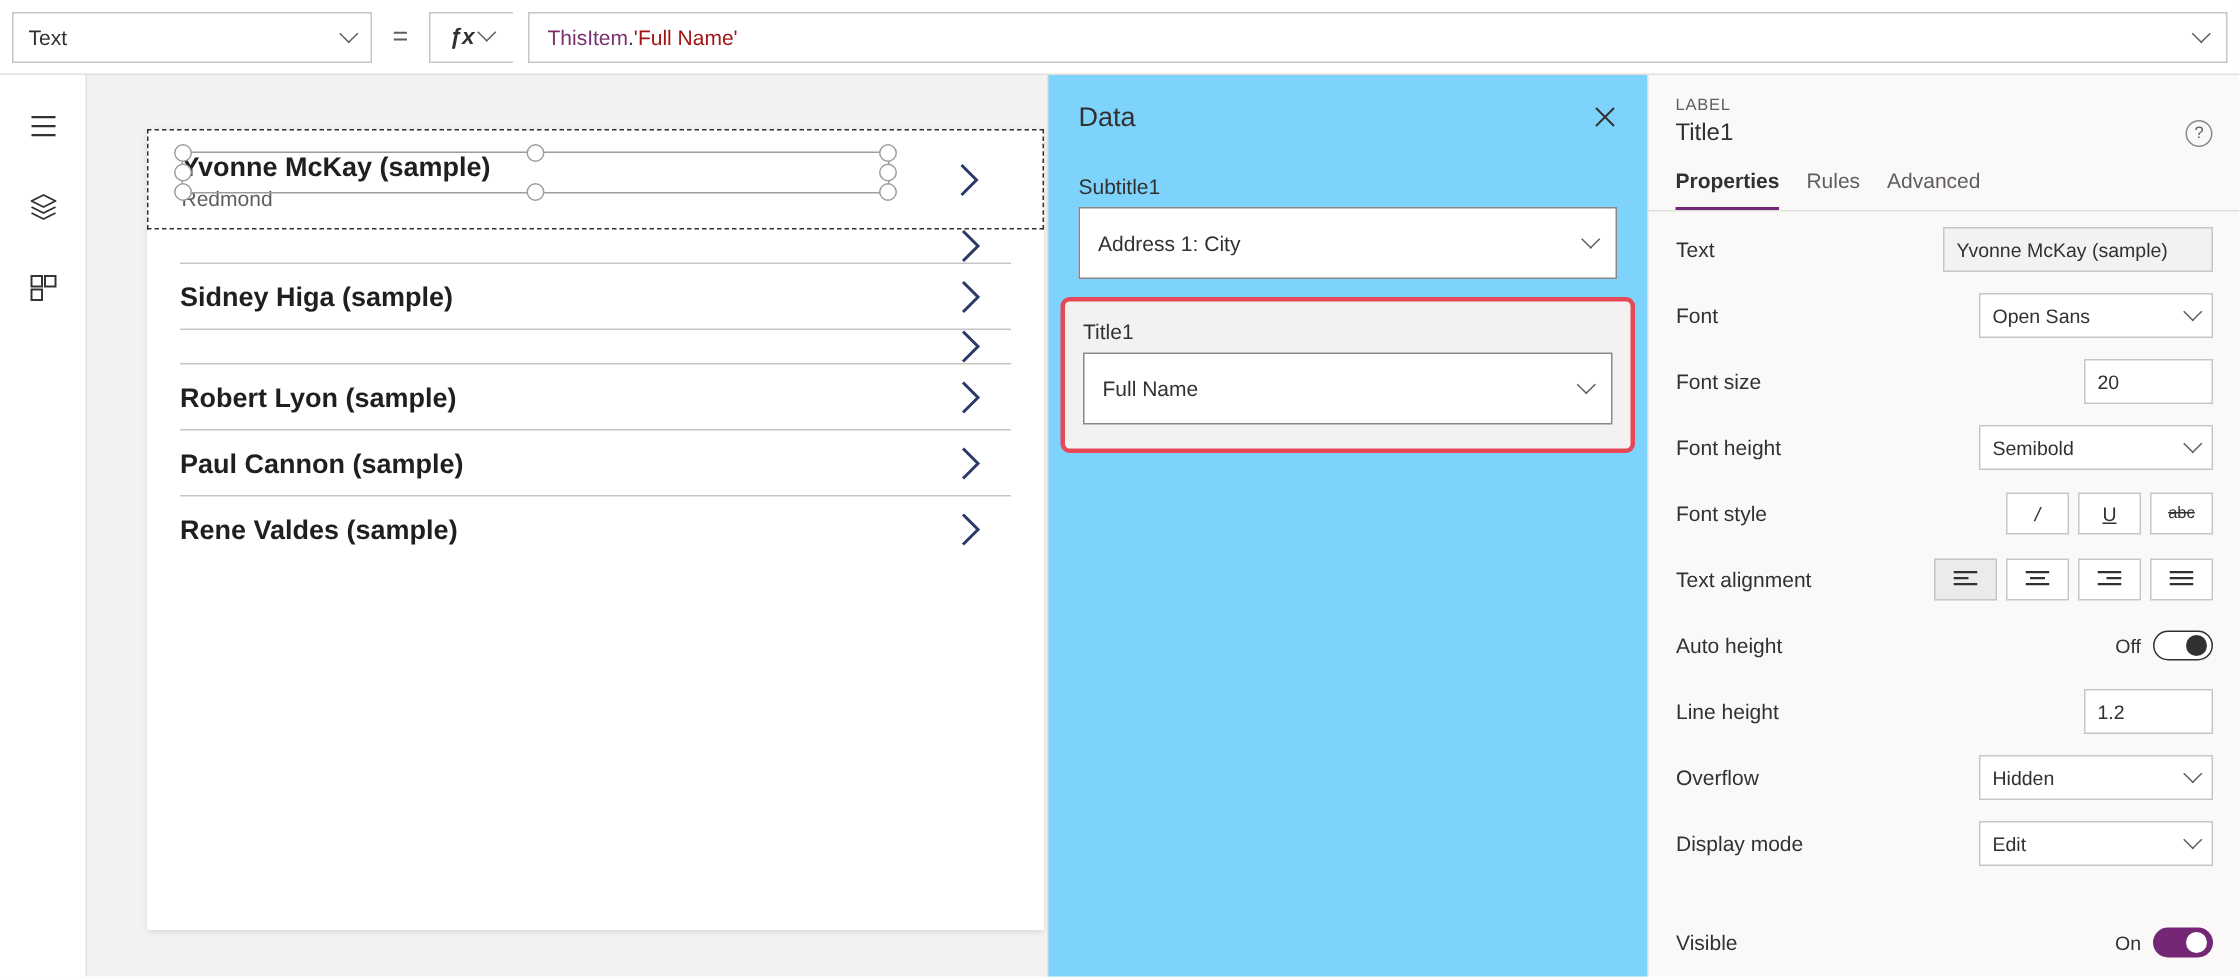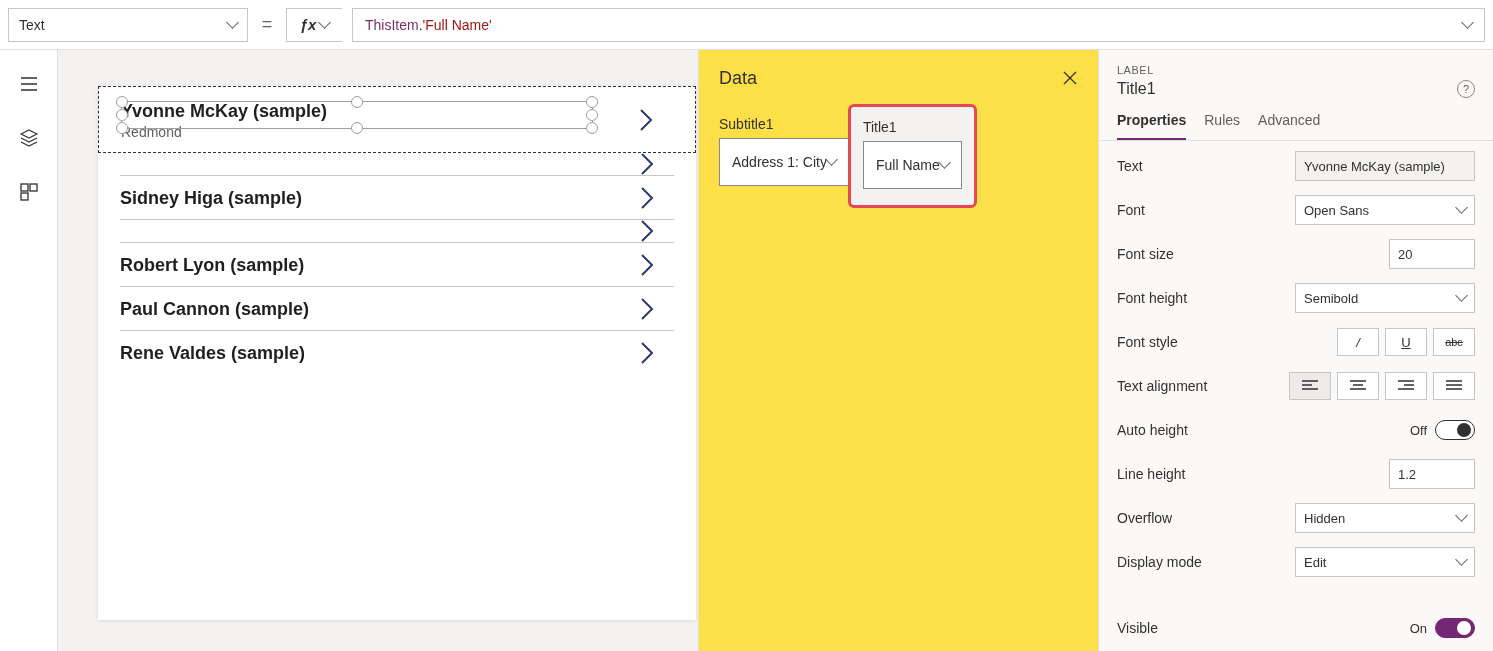--- a/index.html
+++ b/index.html
@@ -37,43 +37,43 @@
   .h-tl { left: -6px; top: -6px; }
   .h-tm { left: calc(50% - 6px); top: -6px; }
   .h-tr { right: -6px; top: -6px; }
   .h-ml { left: -6px; top: calc(50% - 6px); }
   .h-mr { right: -6px; top: calc(50% - 6px); }
   .h-bl { left: -6px; bottom: -6px; }
   .h-bm { left: calc(50% - 6px); bottom: -6px; }
   .h-br { right: -6px; bottom: -6px; }
 
   
-  .data-pane { width: 400px; border-left: 1px solid #e1dfdd; background: #fde047; position: absolute; right: 395px; top: 50px; bottom: 0; display: flex; flex-direction: column; }
+  .data-pane { width: 400px; border-left: 1px solid #e1dfdd; background: #7dd3fc; position: absolute; right: 395px; top: 50px; bottom: 0; display: flex; flex-direction: column; }
   .data-head { height: 56px; display: flex; align-items: center; justify-content: space-between; padding: 0 20px; font-size: 18px; }
-  .data-body { padding: 10px 20px; display: flex; gap: 11px; }
+  .data-body { padding: 10px 20px; display: flex; flex-direction: column; gap: 24px; }
   .field-group .lbl { font-size: 14px; color: #323130; margin-bottom: 6px; }
   .select { height: 48px; border: 1px solid #8a8886; background: #fff; display: flex; align-items: center; justify-content: space-between; padding: 0 12px; font-size: 14px; cursor: pointer; }
   .field-group.hl { border: 3px solid #e74856; border-radius: 6px; padding: 12px 12px 16px 12px; margin: -12px -12px -16px -12px; background: #f3f2f1; }
 
   
   .prop-pane { width: 395px; border-left: 1px solid #e1dfdd; background: #faf9f8; display: flex; flex-direction: column; }
   .prop-head { padding: 14px 18px 0 18px; }
   .prop-head .tag { font-size: 11px; letter-spacing: .5px; color: #605e5c; }
   .prop-head .name-row { display: flex; align-items: center; justify-content: space-between; margin-top: 4px; }
   .prop-head .name { font-size: 16px; }
   .help-icon { width: 18px; height: 18px; border: 1px solid #8a8886; border-radius: 50%; display: flex; align-items: center; justify-content: center; font-size: 11px; color: #605e5c; cursor: pointer; }
   .tabs { display: flex; gap: 18px; padding: 14px 18px 0 18px; border-bottom: 1px solid #e1dfdd; font-size: 14px; }
   .tab { padding-bottom: 10px; color: #605e5c; cursor: pointer; }
   .tab.active { color: #323130; font-weight: 600; border-bottom: 2px solid #742774; }
   .prop-list { padding: 10px 18px; display: flex; flex-direction: column; gap: 14px; overflow-y: auto; }
   .prow { display: flex; align-items: center; justify-content: space-between; min-height: 30px; }
   .prow .plabel { font-size: 14px; color: #323130; }
   .pinput { height: 30px; border: 1px solid #c8c6c4; background: #fff; font-size: 13px; padding: 0 8px; display: flex; align-items: center; }
   .pinput.ro { background: #f3f2f1; color: #323130; width: 180px; justify-content: flex-start; }
-  .pinput.sel { width: 180px; justify-content: space-between; cursor: pointer; }
+  .pinput.sel { width: 156px; justify-content: space-between; cursor: pointer; }
   .pinput.num { width: 86px; }
   .btn-group { display: flex; gap: 6px; }
   .btn-group .b { width: 42px; height: 28px; border: 1px solid #c8c6c4; background: #fff; display: flex; align-items: center; justify-content: center; font-size: 13px; cursor: pointer; }
   .btn-group .b.active { background: #edebe9; }
   .toggle { display: flex; align-items: center; gap: 8px; font-size: 13px; }
   .toggle .track { width: 40px; height: 20px; border-radius: 10px; border: 1px solid #323130; position: relative; cursor: pointer; background:#fff; }
   .toggle .knob { position: absolute; width: 14px; height: 14px; border-radius: 50%; background: #323130; top: 2px; }
   .toggle.off .knob { right: 3px; }
   .toggle.on .track { background: #742774; border-color: #742774; }
   .toggle.on .knob { right: 3px; background: #fff; }

